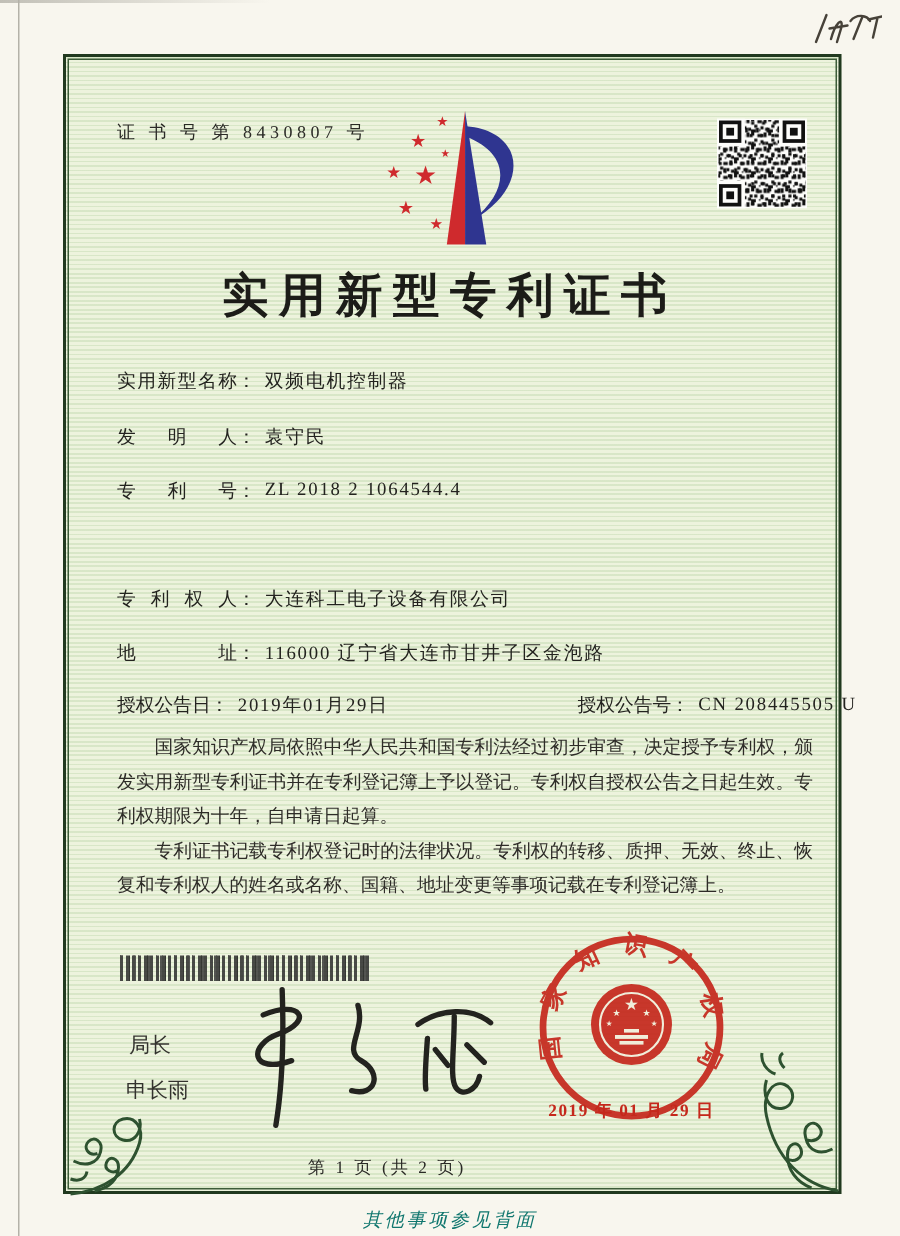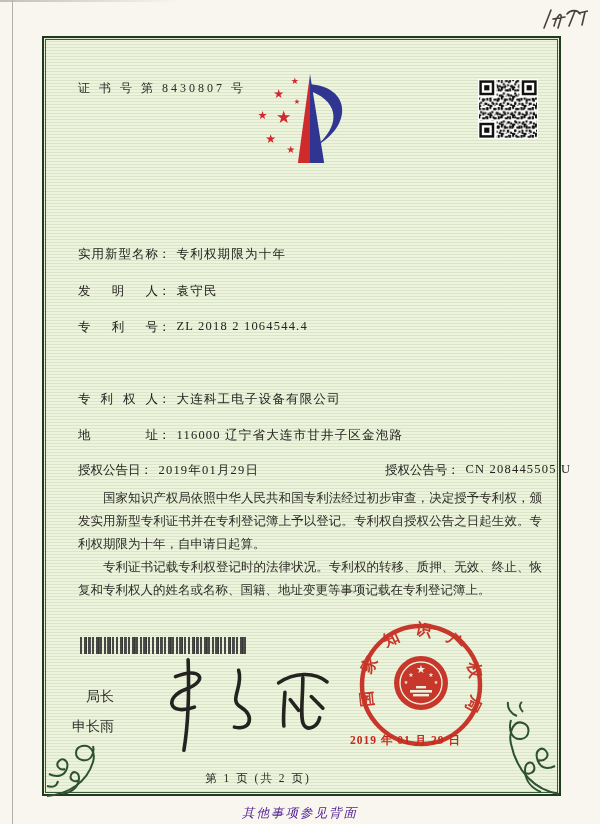--- a/index.html
+++ b/index.html
@@ -41,29 +41,29 @@
   .body-text p{margin:0;text-indent:2em;}
   .barcode{
     position:absolute;left:80px;top:637px;width:166px;height:17px;
     background:
       repeating-linear-gradient(90deg,#2c2c2c 0 2px,rgba(0,0,0,0) 2px 4px),
       repeating-linear-gradient(90deg,#171717 0 1px,rgba(0,0,0,0) 1px 6px),
       repeating-linear-gradient(90deg,#3a3a3a 0 2px,rgba(0,0,0,0) 2px 9px);
     opacity:.85;
   }
   .signer-role{position:absolute;left:86px;top:688px;font-size:14px;color:#33322e;font-family:"Liberation Sans","DejaVu Sans",sans-serif;}
-  .signer-name{position:absolute;left:72px;top:718px;font-size:14px;color:#33322e;font-family:"Liberation Sans","DejaVu Sans",sans-serif;}
+  .signer-name{position:absolute;left:84px;top:718px;font-size:14px;color:#33322e;font-family:"Liberation Sans","DejaVu Sans",sans-serif;}
   .signature{position:absolute;left:146px;top:655px;width:200px;height:100px;}
   .seal{position:absolute;left:356px;top:620px;width:130px;height:130px;opacity:.92;}
   .seal-date{
-    position:absolute;left:350px;top:733px;width:142px;text-align:left;
+    position:absolute;left:350px;top:733px;width:142px;text-align:center;
     font-size:11.5px;color:#c5281c;letter-spacing:1px;font-weight:bold;white-space:nowrap;
   }
   .footer-page{position:absolute;left:0;top:771px;width:516px;text-align:center;font-size:11.5px;color:#2a2a26;letter-spacing:2px;}
-  .back-note{position:absolute;left:0;top:805px;width:600px;text-align:center;font-size:12.5px;color:#4c1d95;letter-spacing:2px;font-style:italic;}
+  .back-note{position:absolute;left:0;top:805px;width:600px;text-align:center;font-size:12.5px;color:#0f766e;letter-spacing:2px;font-style:italic;}
   .flourish{position:absolute;}
   .flourish-bl{left:43px;top:734px;width:66px;height:66px;}
   .flourish-br{left:497px;top:700px;width:66px;height:98px;transform:scaleX(-1);}
   .pen-mark{position:absolute;left:540px;top:4px;width:48px;height:30px;}
 </style>
 </head>
 <body>
 
 <div class="page">
 
@@ -152,23 +152,24 @@
         <rect x="43.5" y="2.5" width="12" height="12"></rect>
         <rect x="2.5" y="43.5" width="12" height="12"></rect>
       </g>
     <g fill="#111">
         <rect x="6" y="6" width="5" height="5"></rect>
         <rect x="47" y="6" width="5" height="5"></rect>
         <rect x="6" y="47" width="5" height="5"></rect>
       </g>
   </svg>
 
+  <div class="title">实用新型专利证书</div>
 
   <div class="field-row" style="top:246px">
-    <span class="flabel">实用新型名称</span><span class="fcolon">：</span><span class="fvalue">专利权期限为十年</span>
+    <span class="flabel">实用新型名称</span><span class="fcolon">：</span><span class="fvalue">双频电机控制器</span>
   </div>
   <div class="field-row" style="top:283px">
     <span class="flabel">发明人</span><span class="fcolon">：</span><span class="fvalue">袁守民</span>
   </div>
   <div class="field-row" style="top:319px">
     <span class="flabel">专利号</span><span class="fcolon">：</span><span class="fvalue">ZL 2018 2 1064544.4</span>
   </div>
   <div class="field-row" style="top:391px">
     <span class="flabel">专利权人</span><span class="fcolon">：</span><span class="fvalue">大连科工电子设备有限公司</span>
   </div>

